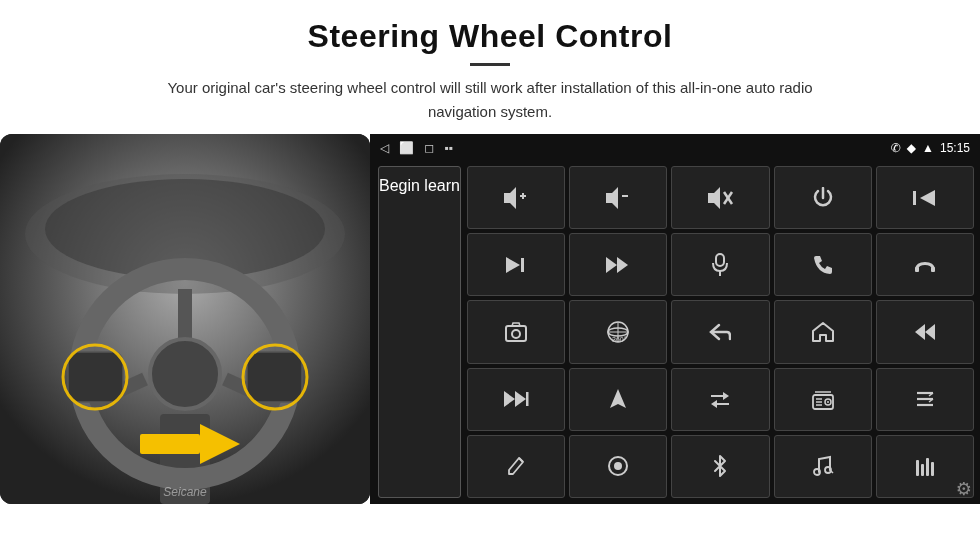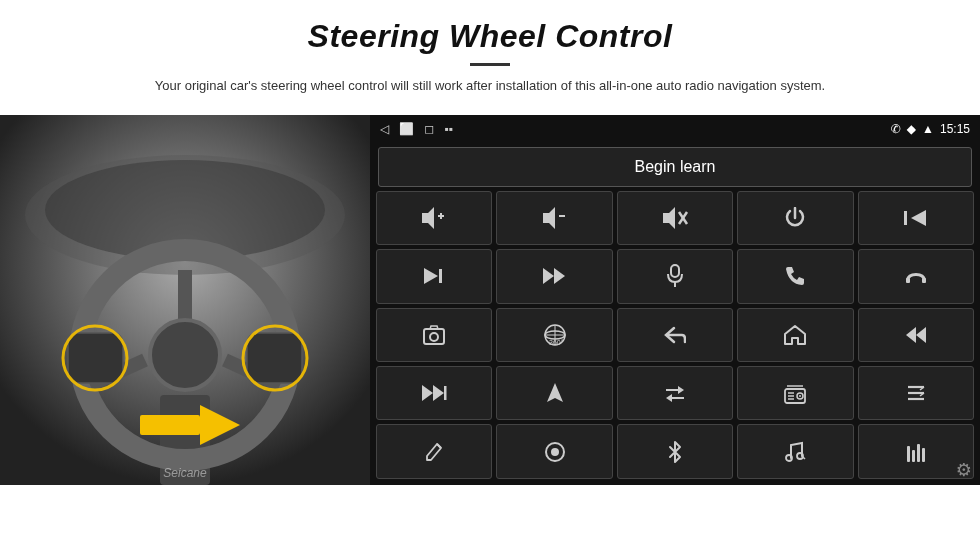--- a/index.html
+++ b/index.html
@@ -17,51 +17,51 @@
     
     .header {
       text-align: center;
       padding: 18px 40px 10px;
     }
     .header h1 {
       font-size: 32px;
       font-weight: 900;
       color: #111;
       letter-spacing: 0.5px;
-      font-style: italic;
     }
     .header-divider {
       width: 40px;
       height: 3px;
       background: #333;
       margin: 8px auto 10px;
     }
     .header p {
-      font-size: 13px;
+      font-size: 15px;
       color: #333;
       line-height: 1.6;
       max-width: 700px;
-      margin: 8px auto;
+      margin: 0 auto;
     }
 
     
     .content-row {
       display: flex;
       width: 980px;
       height: 370px;
     }
 
     
     .photo-side {
       width: 370px;
       height: 370px;
       background: linear-gradient(135deg, #c8c8c8 0%, #888 30%, #555 60%, #333 100%);
       position: relative;
       overflow: hidden;
       flex-shrink: 0;
+      border-radius: 12px;
     }
     .photo-overlay {
       position: absolute;
       inset: 0;
       background: radial-gradient(ellipse at 50% 45%, #888 0%, #555 40%, #222 100%);
     }
 
     
     .android-ui {
       width: 610px;
@@ -94,21 +94,21 @@
     }
     .status-icon {
       color: #ccc;
       font-size: 12px;
     }
 
     
     .controls-area {
       flex: 1;
       display: flex;
-      flex-direction: column;
+      flex-direction: row;
       padding: 4px 6px 6px 6px;
       gap: 4px;
     }
     
     .begin-learn-row {
       display: flex;
       padding: 0 2px;
     }
     .begin-learn-btn {
       flex: 1;

